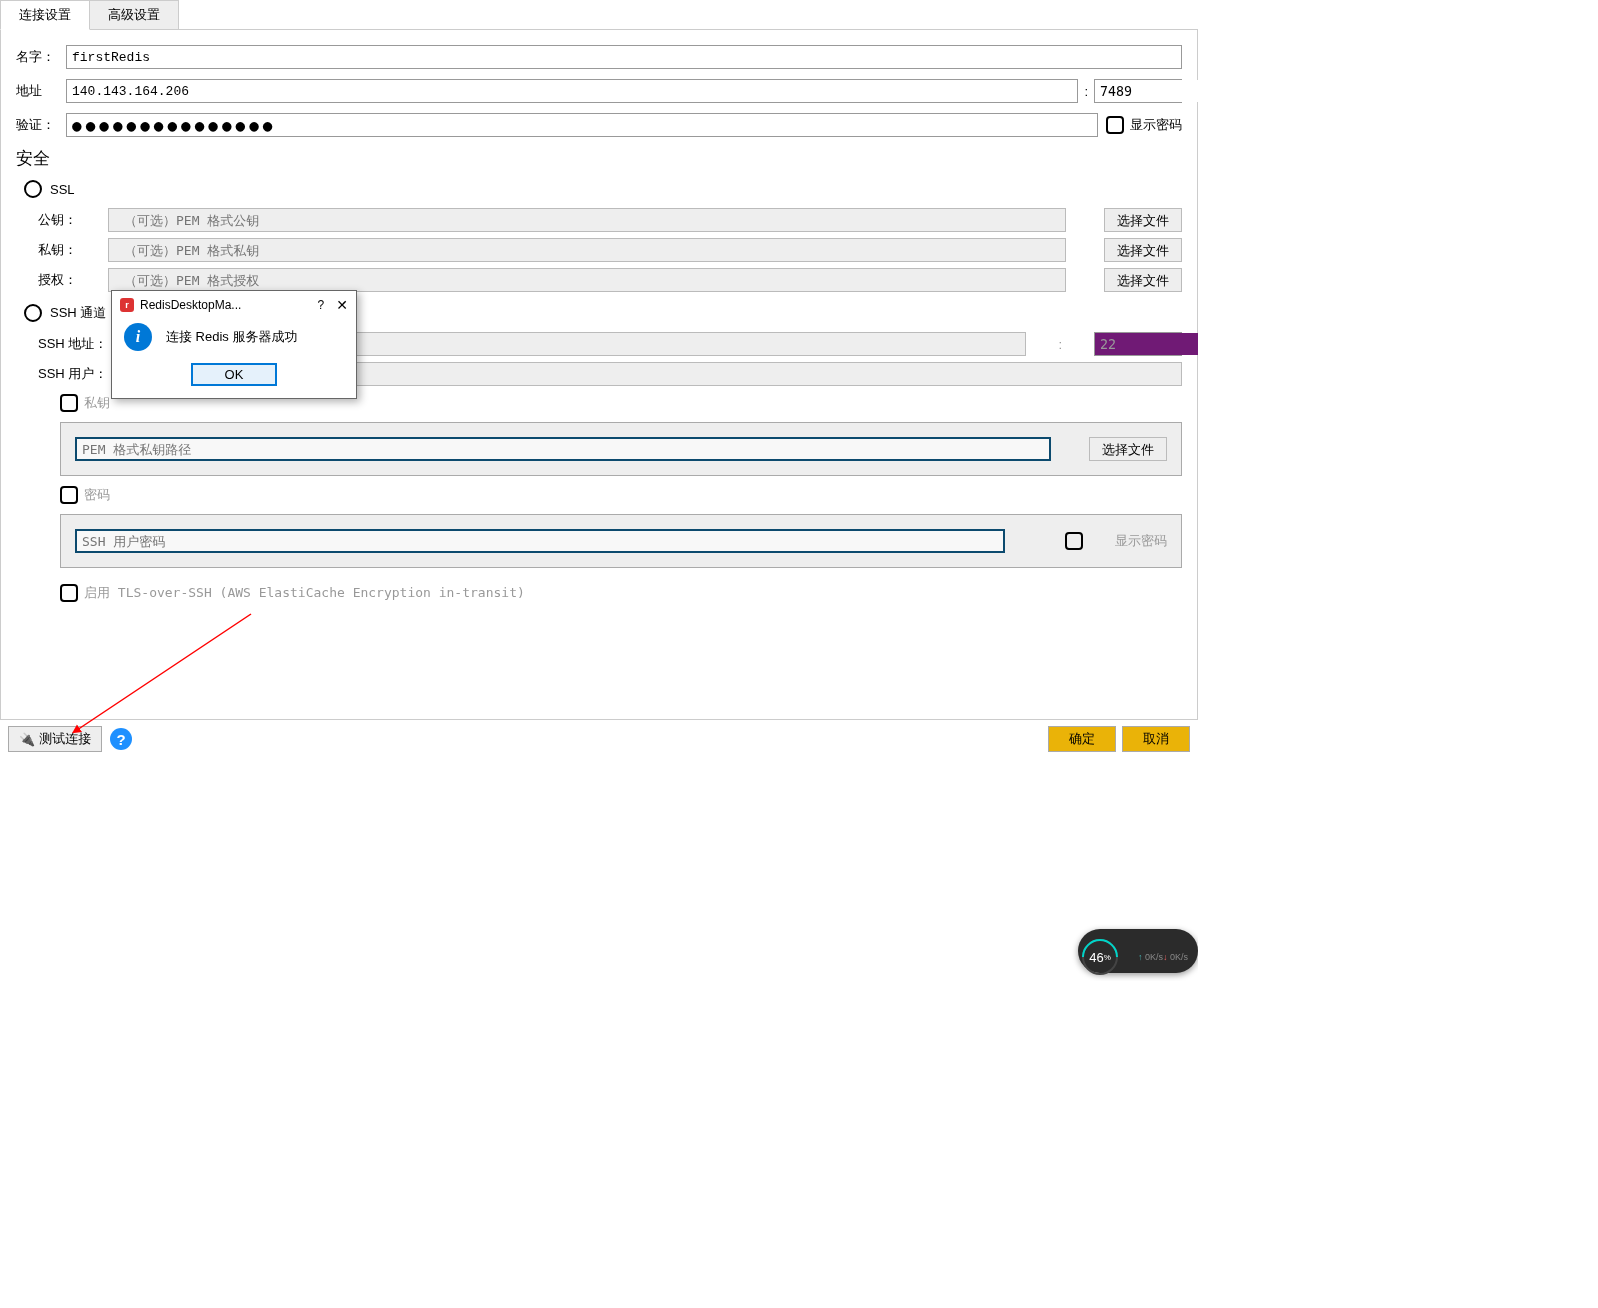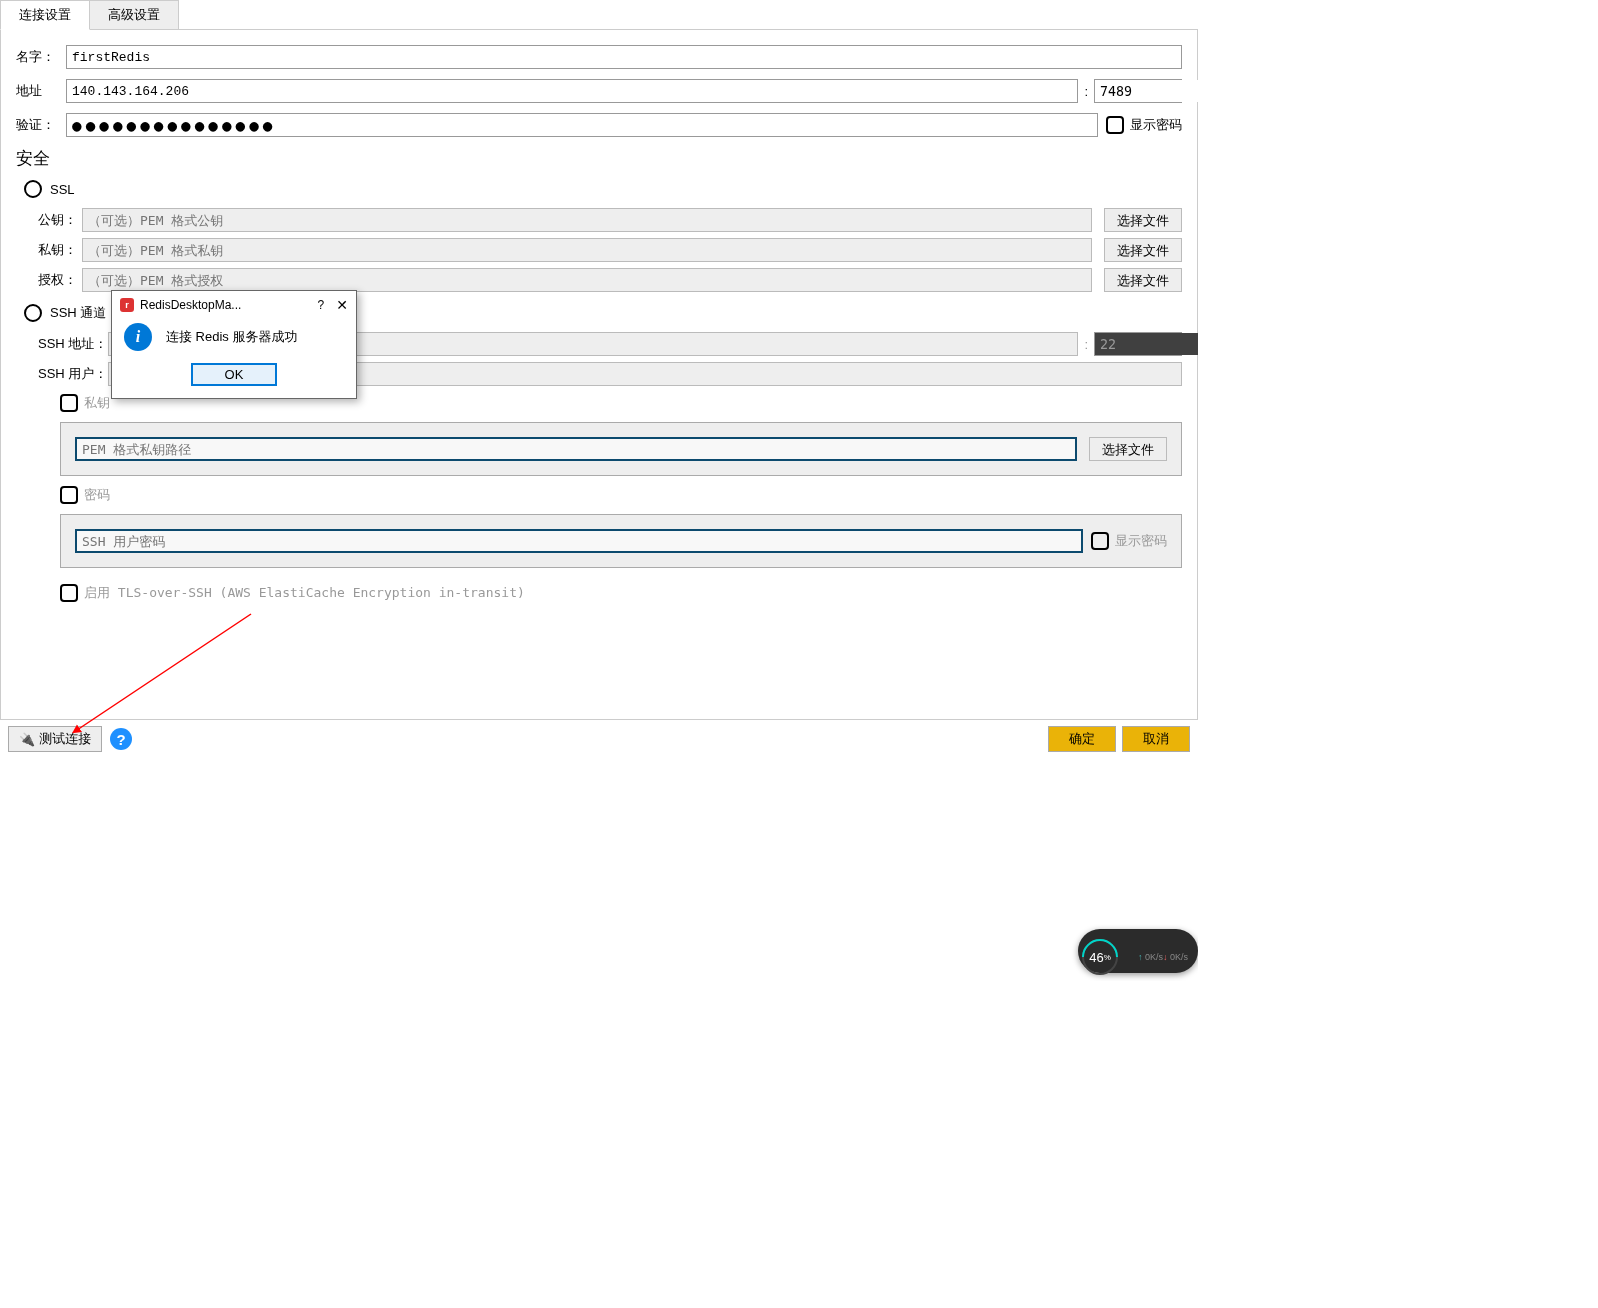--- a/index.html
+++ b/index.html
@@ -19,24 +19,24 @@
     .spinner-wrap input { border: none; flex: 1; padding: 3px 5px; font-family: monospace; height: 22px; }
     .spinner-btns { display: flex; flex-direction: column; border-left: 1px solid #999; }
     .spin { width: 14px; height: 11px; font-size: 7px; line-height: 7px; text-align: center; cursor: pointer; background: #eee; }
     
     .checkbox { width: 18px; height: 18px; border: 2px solid #000; border-radius: 4px; margin-right: 6px; flex-shrink: 0; }
     .radio { width: 18px; height: 18px; border: 2px solid #000; border-radius: 50%; margin-right: 8px; flex-shrink: 0; }
     
     .section-title { font-size: 17px; margin: 4px 0 10px 0; }
     
     .sub-section { margin-left: 22px; }
-    .sub-row { display: flex; align-items: center; margin-bottom: 6px; }
+    .sub-row { display: flex; align-items: center; margin-bottom: 6px; gap: 26px; }
     .sub-label { width: 44px; flex-shrink: 0; font-size: 13px; }
     .sub-label-wide { width: 70px; flex-shrink: 0; font-size: 13px; }
-    .disabled-input { flex: 1; border: 1px solid #bbb; background: #eee; padding: 3px 5px; font-family: "SimSun", monospace; font-size: 13px; color: #1d4ed8; height: 24px; }
+    .disabled-input { flex: 1; border: 1px solid #bbb; background: #eee; padding: 3px 15px; font-family: "SimSun", monospace; font-size: 13px; color: #1d4ed8; height: 24px; }
     .file-btn { background: #eee; border: 1px solid #bbb; padding: 3px 12px; margin-left: 12px; font-size: 13px; height: 24px; cursor: pointer; }
     
     .radio-row { display: flex; align-items: center; margin: 6px 0 10px 8px; }
     
     .ssh-block { margin-left: 44px; margin-top: 8px; }
     .ssh-inner-block { border: 1px solid #aaa; background: #eee; padding: 14px; margin-bottom: 10px; }
     .ssh-inner-input { flex: 1; border: 2px solid #0c4a6e; background: #f8f8f8; padding: 3px 5px; font-family: "SimSun", monospace; font-size: 13px; color: #999; height: 24px; }
     .checkbox-row { display: flex; align-items: center; margin-bottom: 10px; }
     .disabled-text { color: #999; }
     
@@ -135,21 +135,21 @@
     <div class="radio"></div>
     <span>SSH 通道</span>
   </div>
 
   <div class="sub-section">
     <div class="sub-row">
       <div class="sub-label-wide">SSH 地址：</div>
       <input class="disabled-input" disabled="" style="">
       <span class="form-colon disabled-text">:</span>
       <div class="spinner-wrap" style="width:88px; background:#eee;">
-        <input disabled="" style="background: #404040; color: rgb(153, 153, 153);" value="22">
+        <input disabled="" style="background: #701a75; color: rgb(153, 153, 153);" value="22">
         <div class="spinner-btns">
           <div class="spin">▲</div>
           <div class="spin">▼</div>
         </div>
       </div>
     </div>
     <div class="sub-row">
       <div class="sub-label-wide">SSH 用户：</div>
       <input class="disabled-input" disabled="" style="">
     </div>

